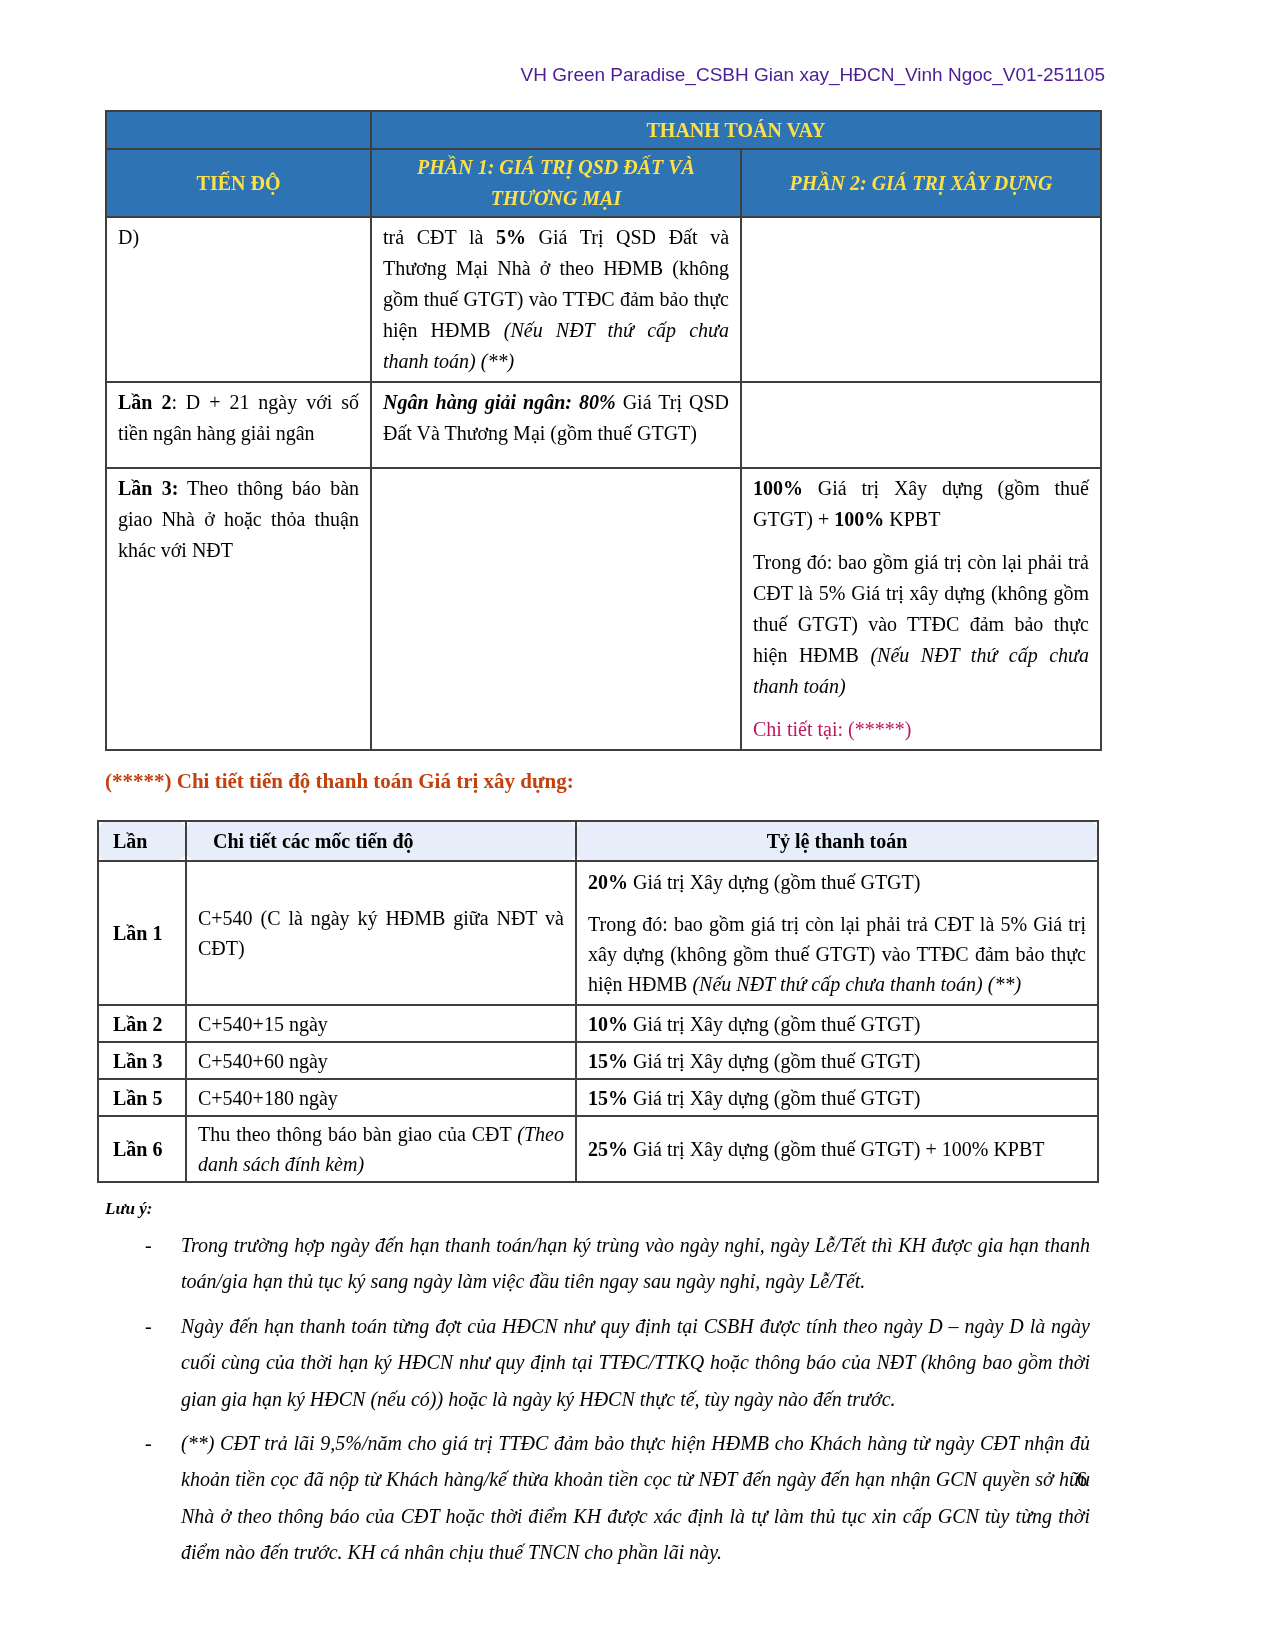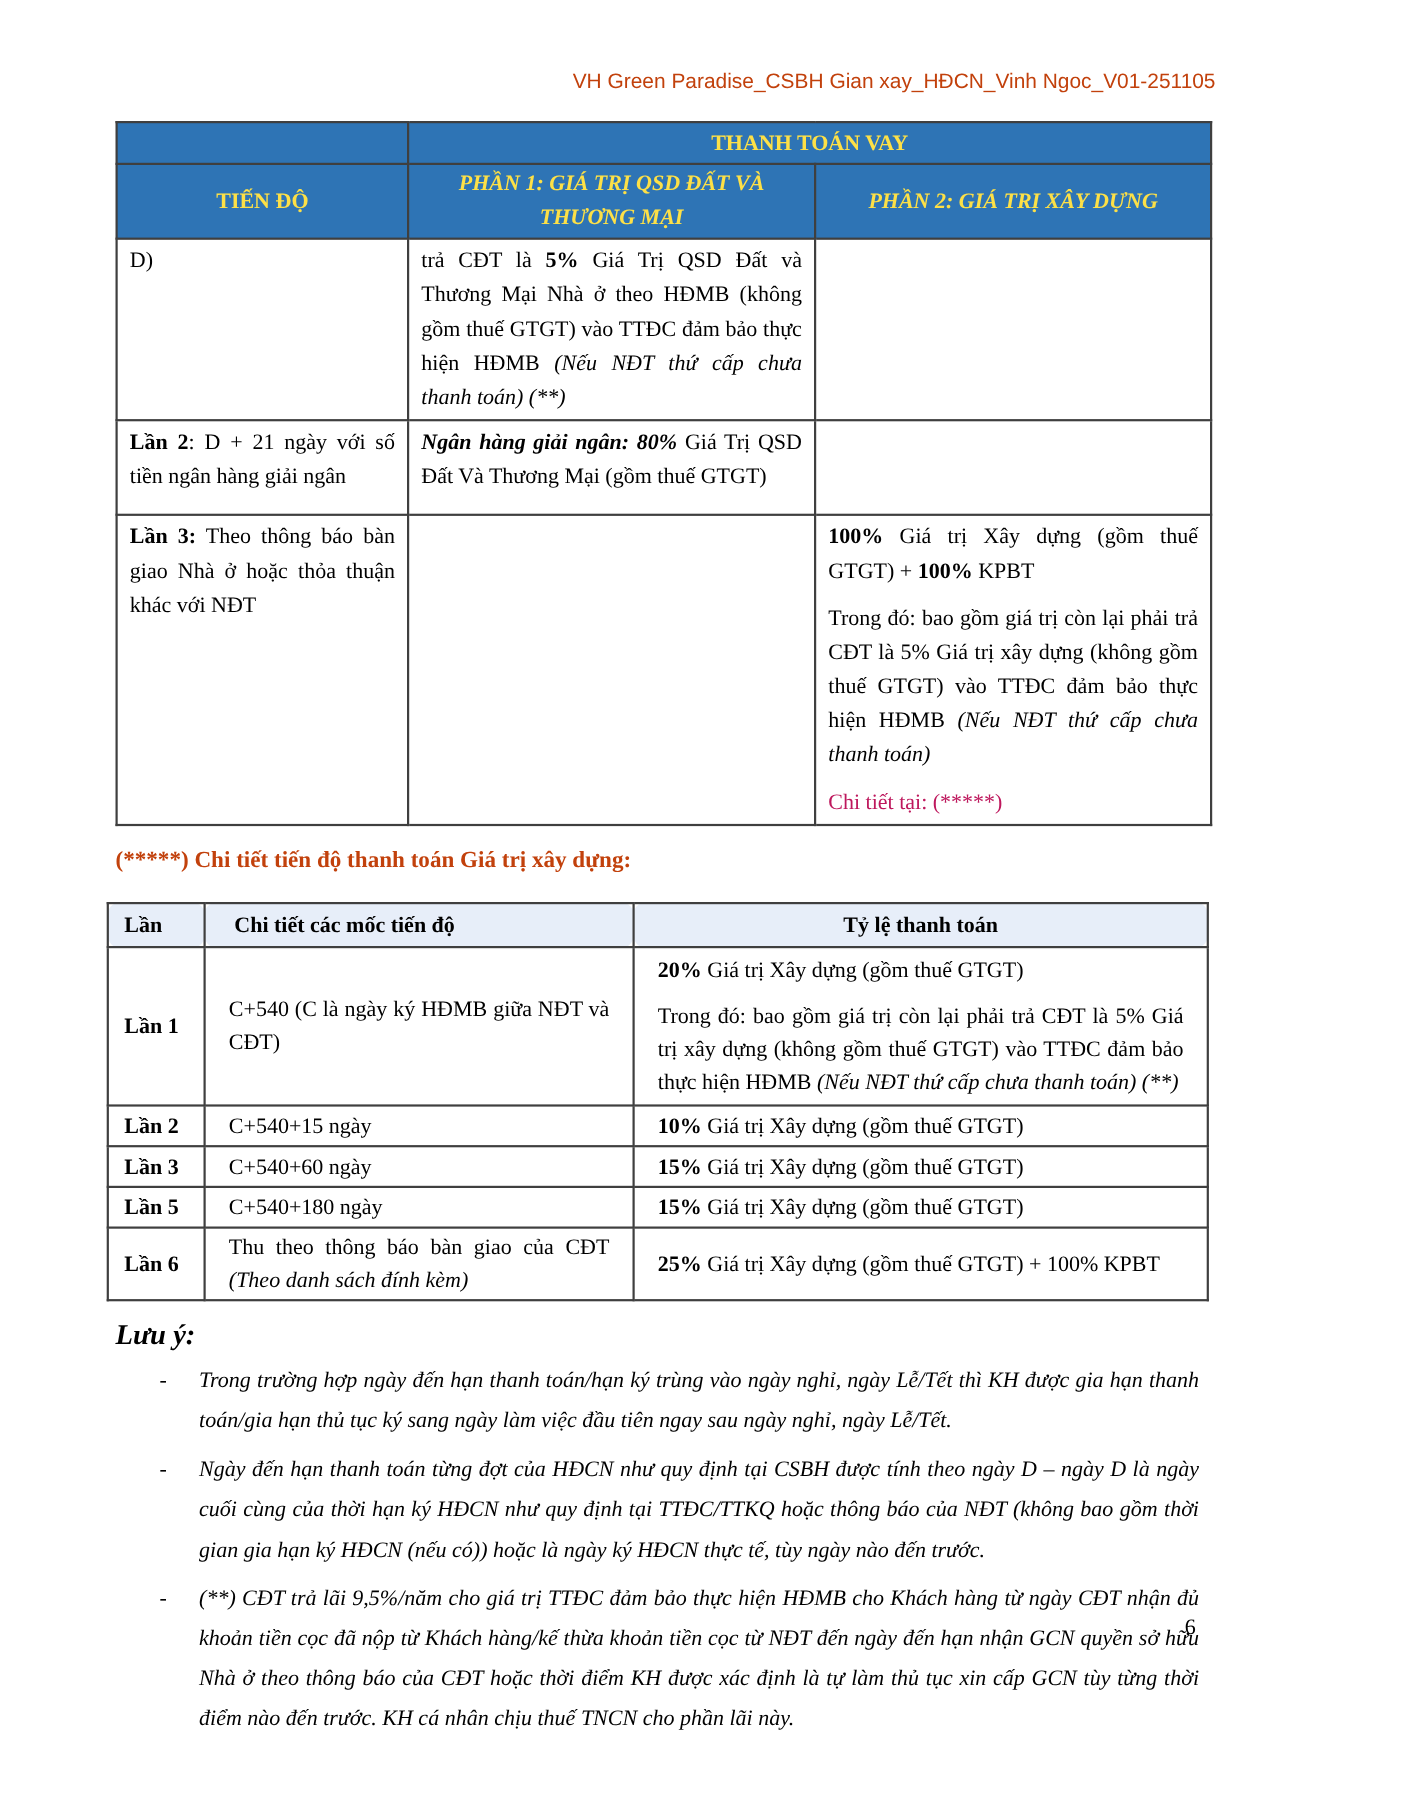--- a/index.html
+++ b/index.html
@@ -3,21 +3,21 @@
 <meta charset="utf-8">
 <style>
   html,body{margin:0;padding:0;background:#ffffff;}
   body{
     width:1275px;height:1650px;position:relative;
     font-family:"Liberation Serif", serif;color:#000;
   }
   .doc-header{
     position:absolute;top:64px;right:170px;
     font-family:"Liberation Sans", sans-serif;
-    font-size:19px;color:#c2410c;white-space:nowrap;
+    font-size:19px;color:#4c1d95;white-space:nowrap;
   }
   
   table{border-collapse:collapse;table-layout:fixed;}
   .t1{margin:110px 0 0 105px;width:995px;}
   .t1 td{
     border:2px solid #3f3f3f;
     font-size:20px;line-height:1.55;
     padding:4px 11px;vertical-align:top;
   }
   .t1 tr.h1 td, .t1 tr.h2 td{
@@ -36,37 +36,37 @@
   
   .detail-heading{
     margin:18px 0 0 105px;width:1000px;
     font-size:21px;font-weight:bold;color:#c2410c;
   }
   
   .t2{margin:26px 0 0 97px;width:1000px;}
   .t2 td{
     border:2px solid #3f3f3f;
     font-size:20px;line-height:1.5;
-    padding:2px 21px;vertical-align:middle;
+    padding:2px 11px;vertical-align:middle;
   }
   .t2 tr.th td{
     background:#e7eef9;font-weight:bold;height:34px;
     text-align:center;padding:2px 8px;border-radius:10px;
   }
   .t2 tr.th td.c1h{text-align:left;padding-left:14px;}
   .t2 tr.th td.c2h{text-align:left;padding-left:26px;}
   .t2 td.lbl{font-weight:bold;padding-left:14px;vertical-align:middle;}
   .t2 tr.r1{height:132px;}
   .t2 tr.rs{height:37px;}
   .t2 tr.r6{height:56px;}
   .t2 td.ratio-top{vertical-align:top;padding-top:5px;padding-bottom:5px;}
   
   .notes-title{
     margin:16px 0 0 105px;
-    font-size:26px;font-weight:bold;font-style:italic;
+    font-size:17px;font-weight:bold;font-style:italic;
   }
   .note-item{
     display:flex;margin:8px 0 0 145px;width:945px;
     font-style:italic;font-size:20px;line-height:1.82;
     text-align:justify;
   }
   .note-dash{flex:none;width:36px;}
   .note-text{flex:1;}
   .page-num{
     position:absolute;right:188px;top:1468px;

